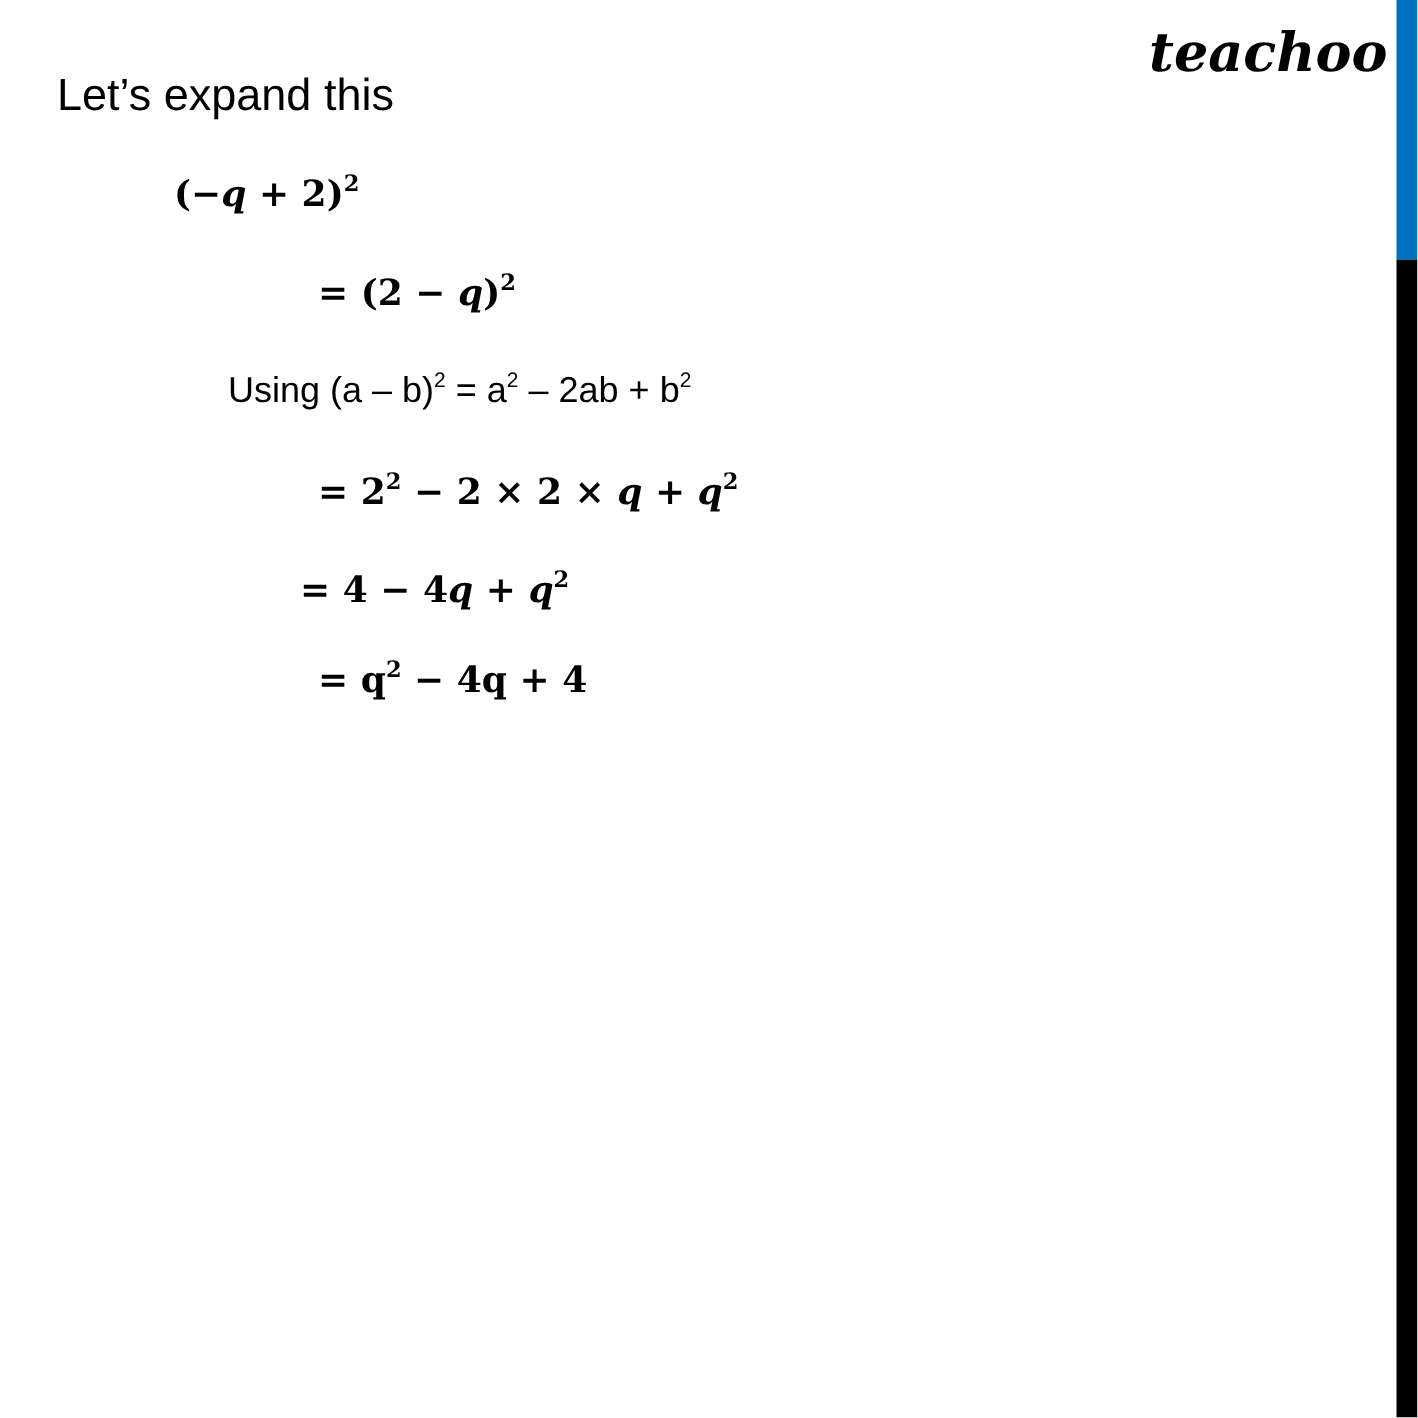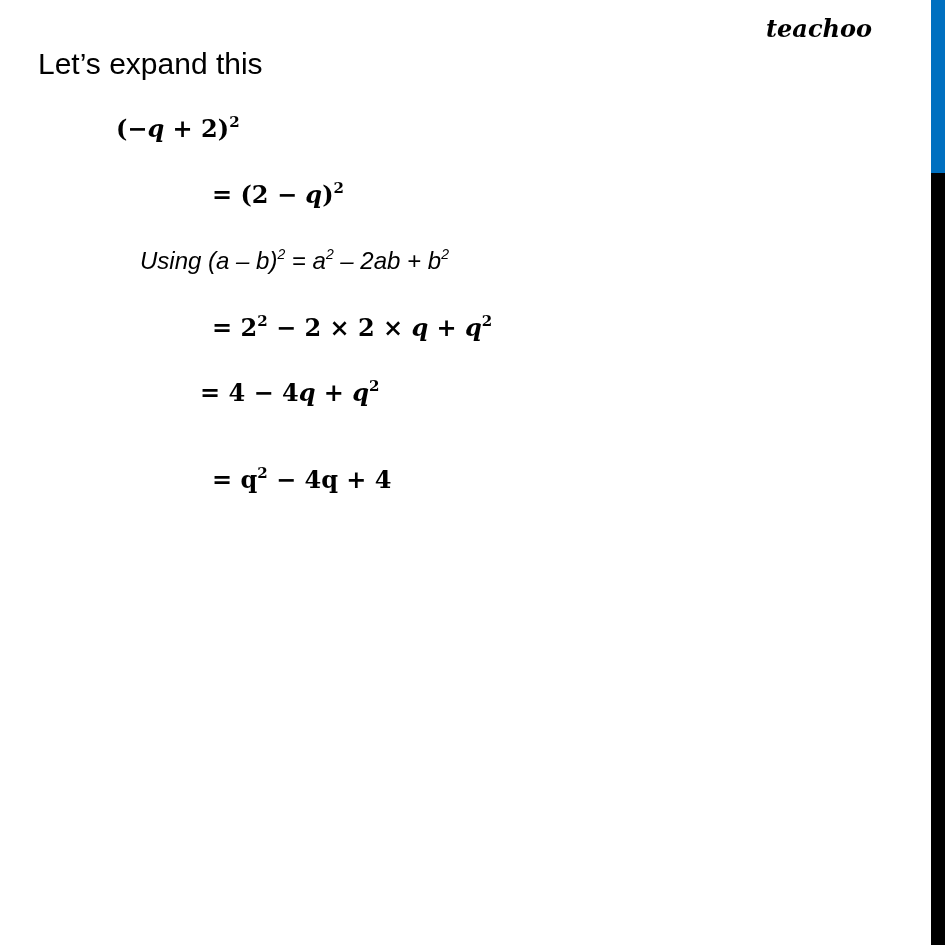--- a/index.html
+++ b/index.html
@@ -1,25 +1,25 @@
 <!DOCTYPE html>
 <html><head>
 <meta charset="utf-8">
 <style>
   html, body { margin: 0; padding: 0; }
   body { width: 945px; height: 945px; background: #ffffff; position: relative; overflow: hidden; font-family: "Liberation Sans", sans-serif; color: #000; }
   .sidebar-blue { position: absolute; left: 931px; top: 0; width: 14px; height: 173px; background: #0070c0; }
   .sidebar-black { position: absolute; left: 931px; top: 173px; width: 14px; height: 772px; background: #000000; }
-  .logo { position: absolute; left: 766px; top: 14px; font-family: "DejaVu Serif", serif; font-style: italic; font-weight: bold; font-size: 24px; letter-spacing: 0px; color: #000; }
+  .logo { position: absolute; left: 766px; top: 14px; font-family: "DejaVu Serif", serif; font-style: italic; font-weight: bold; font-size: 36px; letter-spacing: 0px; color: #000; }
   .intro { position: absolute; left: 38px; top: 47px; font-family: "Liberation Sans", sans-serif; font-size: 30px; }
   .math { position: absolute; font-family: "DejaVu Serif", serif; font-size: 24px; white-space: nowrap; font-weight: bold; }
   .math i { font-style: italic; }
   .math sup { font-size: 15px; vertical-align: 10px; line-height: 0; }
   .bold { font-weight: bold; }
-  .note { position: absolute; left: 140px; top: 247px; font-family: "Liberation Sans", sans-serif; font-style: italic; font-size: 24px; white-space: nowrap; }
+  .note { position: absolute; left: 152px; top: 247px; font-family: "Liberation Sans", sans-serif; font-size: 24px; white-space: nowrap; }
   .note sup { font-size: 14px; vertical-align: 10px; line-height: 0; }
 </style>
 </head>
 <body>
 
 <div class="sidebar-blue"></div>
 <div class="sidebar-black"></div>
 
 <div class="logo">teachoo</div>
 
@@ -38,15 +38,15 @@
 </div>
 
 <div class="math" style="left:212px; top:313px;">
   <span>= 2</span><sup>2</sup><span> − 2 × 2 × </span><i>q</i><span> + </span><i>q</i><sup>2</sup>
 </div>
 
 <div class="math" style="left:200px; top:378px;">
   <span>= 4 − 4</span><i>q</i><span> + </span><i>q</i><sup>2</sup>
 </div>
 
-<div class="math bold" style="left:212px; top:465px;">
+<div class="math bold" style="left:212px; top:438px;">
   <span>= q</span><sup>2</sup><span> − 4q + 4</span>
 </div>
 
 </body></html>

